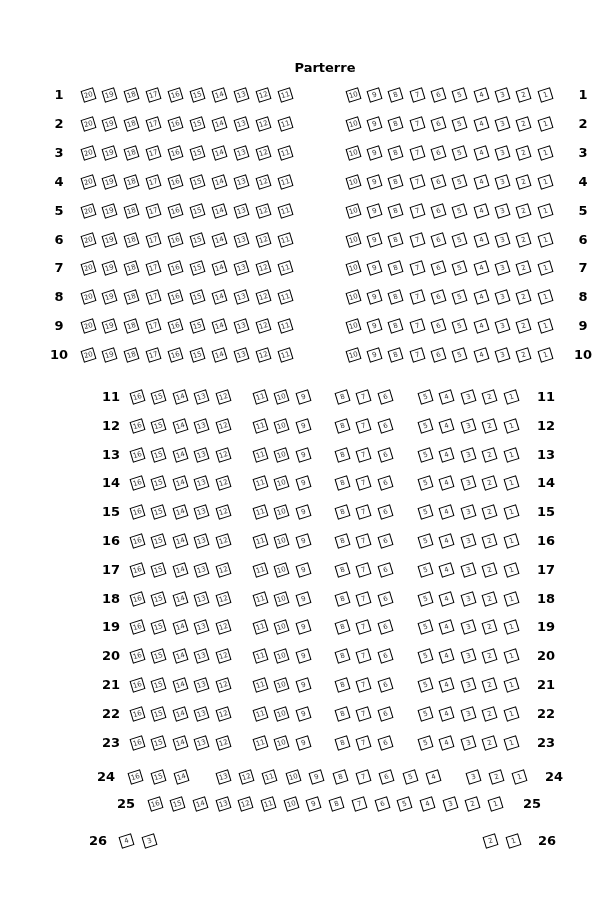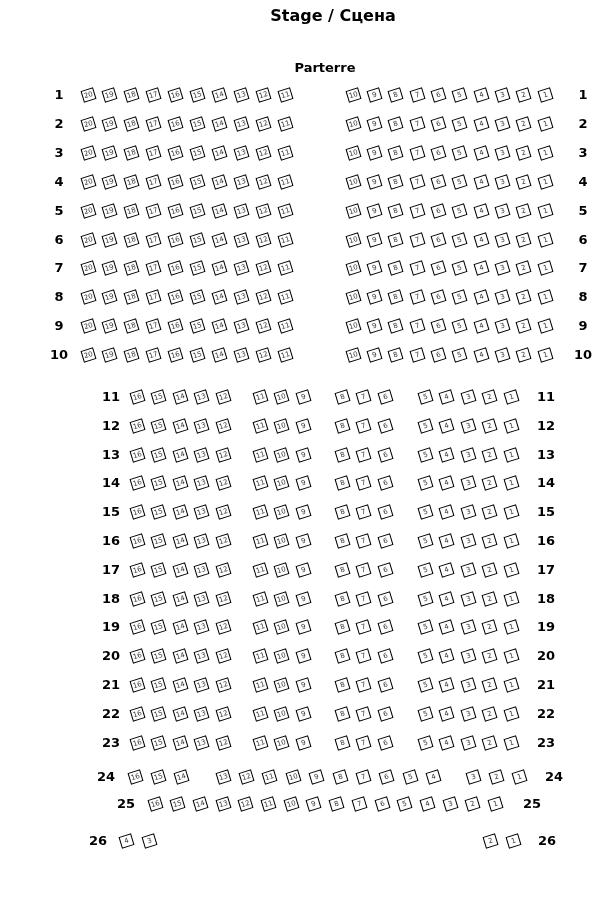--- a/index.html
+++ b/index.html
@@ -53,21 +53,20 @@
     font-size: 7px;
     line-height: 1;
     color: #333333;
     cursor: pointer;
   }
 </style>
 </head>
 <body>
 
 <div id="canvas">
-  <div class="big-title" id="stage-title" style="left: 333px; top: 15px;">Stage / Сцена</div>
   <div class="section-title" id="section-title" style="left: 325px; top: 67px;">Parterre</div>
   <div id="rows-layer">
       <div class="row-label" style="left: 59px; top: 95px;">1</div>
       <div class="row-label" style="left: 583px; top: 95px;">1</div>
       <div class="seat" style="left: 81.5px; top: 89px;">20</div>
       <div class="seat" style="left: 103.4px; top: 89px;">19</div>
       <div class="seat" style="left: 125.3px; top: 89px;">18</div>
       <div class="seat" style="left: 147.2px; top: 89px;">17</div>
       <div class="seat" style="left: 169.1px; top: 89px;">16</div>
       <div class="seat" style="left: 191px; top: 89px;">15</div>

